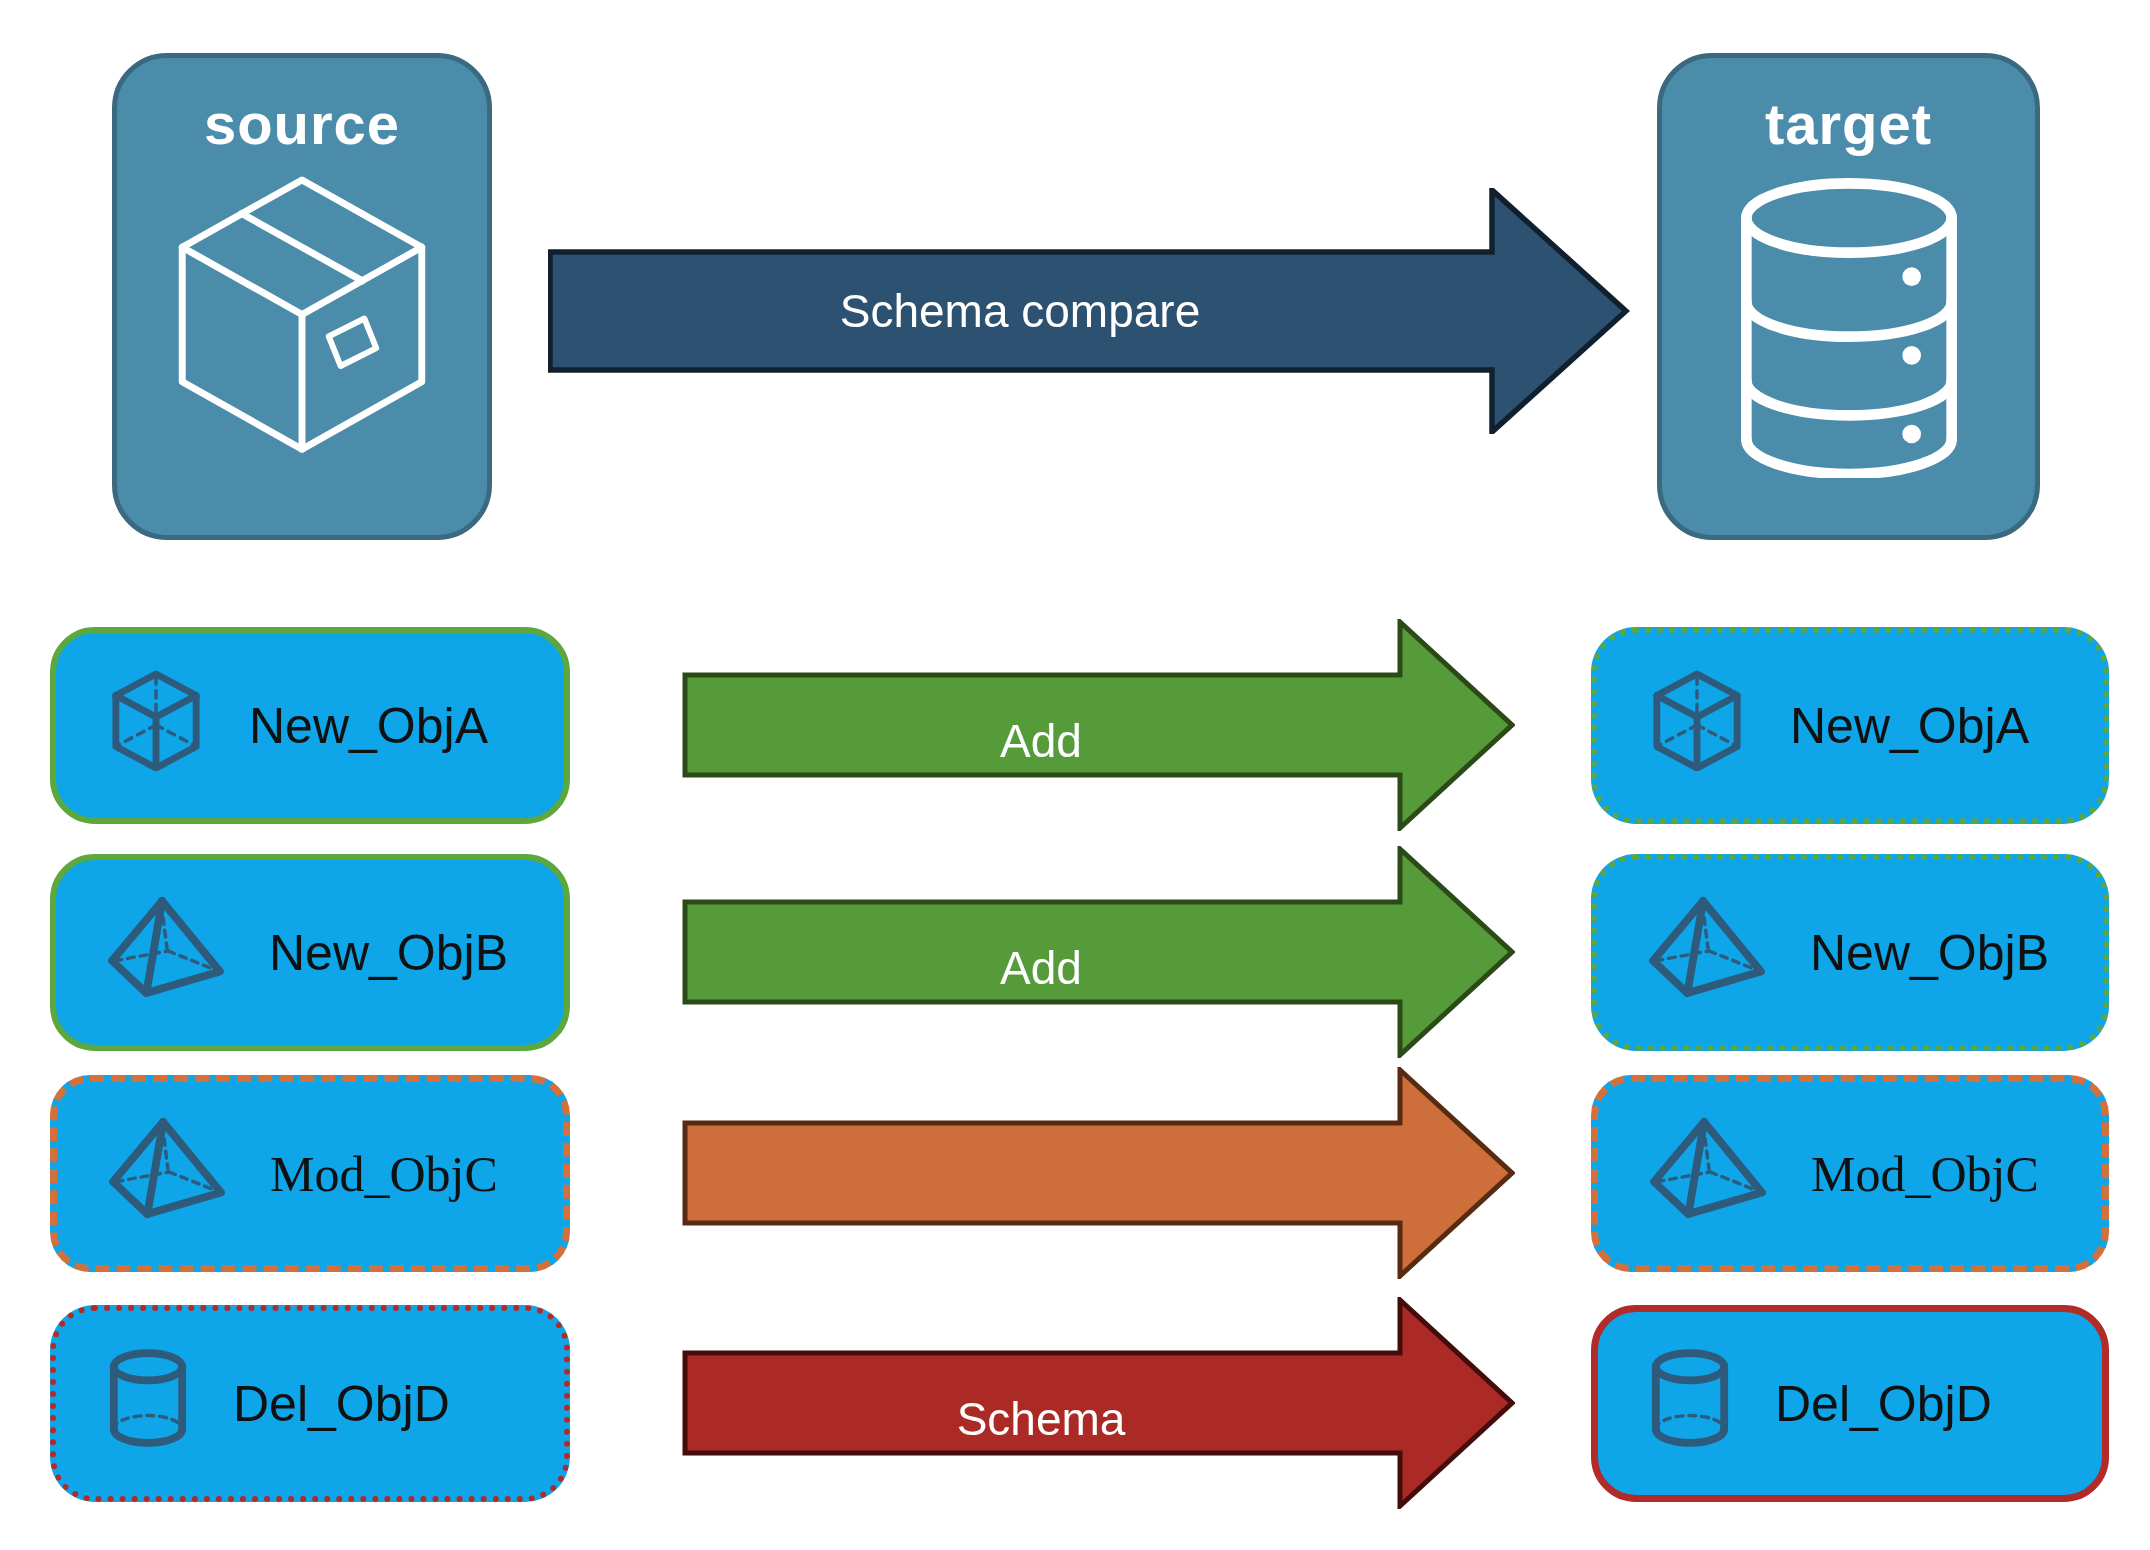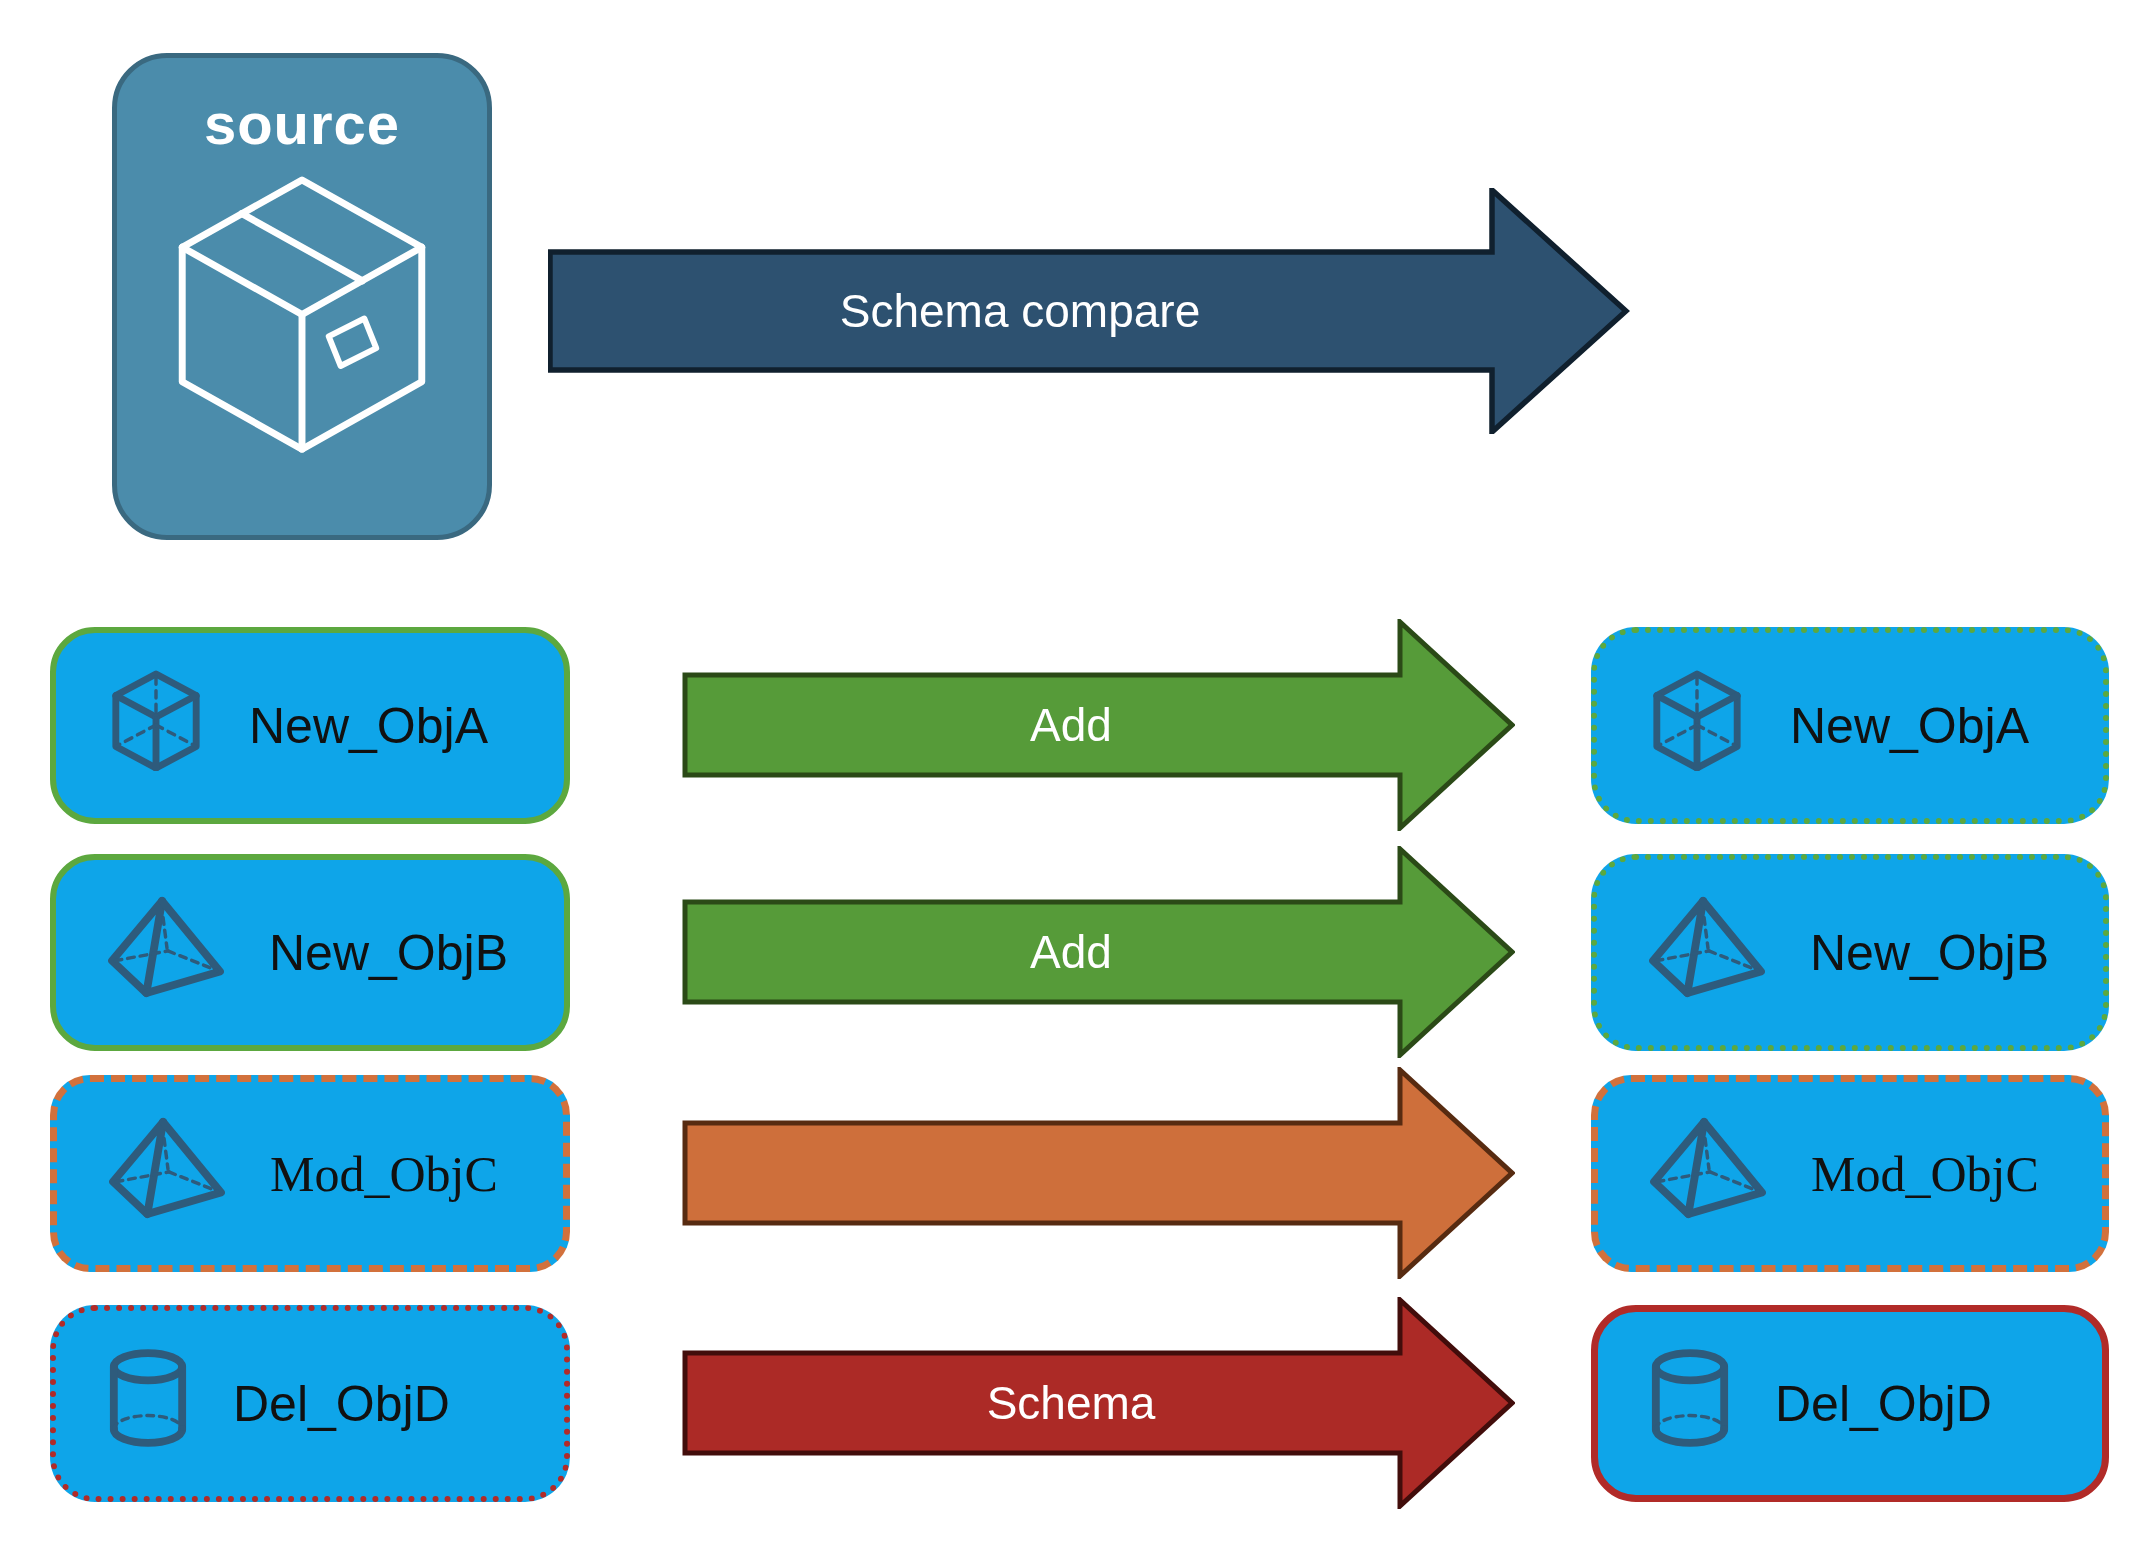--- a/index.html
+++ b/index.html
@@ -42,21 +42,21 @@
   
   .arrow{position:absolute;}
   .arrow svg{display:block;}
   .arrow-label{
     position:absolute;display:flex;align-items:center;justify-content:center;
     color:var(--text-light);
   }
   #main-arrow{left:548px;top:188px;width:1082px;height:246px;}
   #main-arrow .arrow-label{left:0;top:64px;width:944px;height:118px;font-size:46px;}
   .row-arrow{left:682px;width:833px;height:212px;}
-  .row-arrow .arrow-label{left:0;top:56px;width:718px;height:100px;font-size:46px;padding-left:30px;}
+  .row-arrow .arrow-label{left:0;top:72px;width:718px;height:100px;font-size:46px;}
   #row-arrow-0{top:619px;}
   #row-arrow-1{top:846px;}
   #row-arrow-2{top:1067px;}
   #row-arrow-3{top:1297px;}
   .fill-green{fill:var(--add-green);stroke:var(--add-green-outline);}
   .fill-orange{fill:var(--update-orange);stroke:var(--update-orange-outline);}
   .fill-red{fill:var(--delete-red);stroke:var(--delete-red-outline);}
 
   
   .item{
@@ -89,20 +89,36 @@
       <svg width="268" height="292" viewBox="0 0 270 295" fill="none" stroke="#FFFFFF" stroke-width="7" stroke-linejoin="round" stroke-linecap="round">
         <path d="M135,8 L256,76 L256,212 L135,280 L14,212 L14,76 Z"></path>
         <path d="M14,76 L135,144 L256,76"></path>
         <path d="M135,144 L135,280"></path>
         <path d="M74,42 L196,110"></path>
         <polygon points="162,166 198,148 210,178 174,196" stroke-width="6"></polygon>
       </svg>
     </div>
   </div>
 
+  <div id="target-card" class="card">
+    <div class="card-title">target</div>
+    <div class="card-icon">
+      <svg width="228" height="300" viewBox="0 0 170 225" fill="none" stroke="#FFFFFF" stroke-width="8" stroke-linecap="round">
+        <ellipse cx="85" cy="30" rx="77" ry="26"></ellipse>
+        <path d="M8,30 L8,196"></path>
+        <path d="M162,30 L162,196"></path>
+        <path d="M8,93 A77,26 0 0 0 162,93"></path>
+        <path d="M8,152 A77,26 0 0 0 162,152"></path>
+        <path d="M8,196 A77,26 0 0 0 162,196"></path>
+        <circle cx="132" cy="74" r="7" fill="#FFFFFF" stroke="none"></circle>
+        <circle cx="132" cy="133" r="7" fill="#FFFFFF" stroke="none"></circle>
+        <circle cx="132" cy="192" r="7" fill="#FFFFFF" stroke="none"></circle>
+      </svg>
+    </div>
+  </div>
 
   <div id="main-arrow" class="arrow">
     <svg width="1082" height="246" viewBox="0 0 1082 246">
       <polygon points="2,64 944,64 944,2 1078,123 944,244 944,182 2,182" fill="var(--main-arrow-fill)" stroke="var(--main-arrow-outline)" stroke-width="5.5"></polygon>
     </svg>
     <div class="arrow-label">Schema compare</div>
   </div>
 
   <div id="row-arrow-0" class="arrow row-arrow">
     <svg width="833" height="212" viewBox="0 0 833 212">

